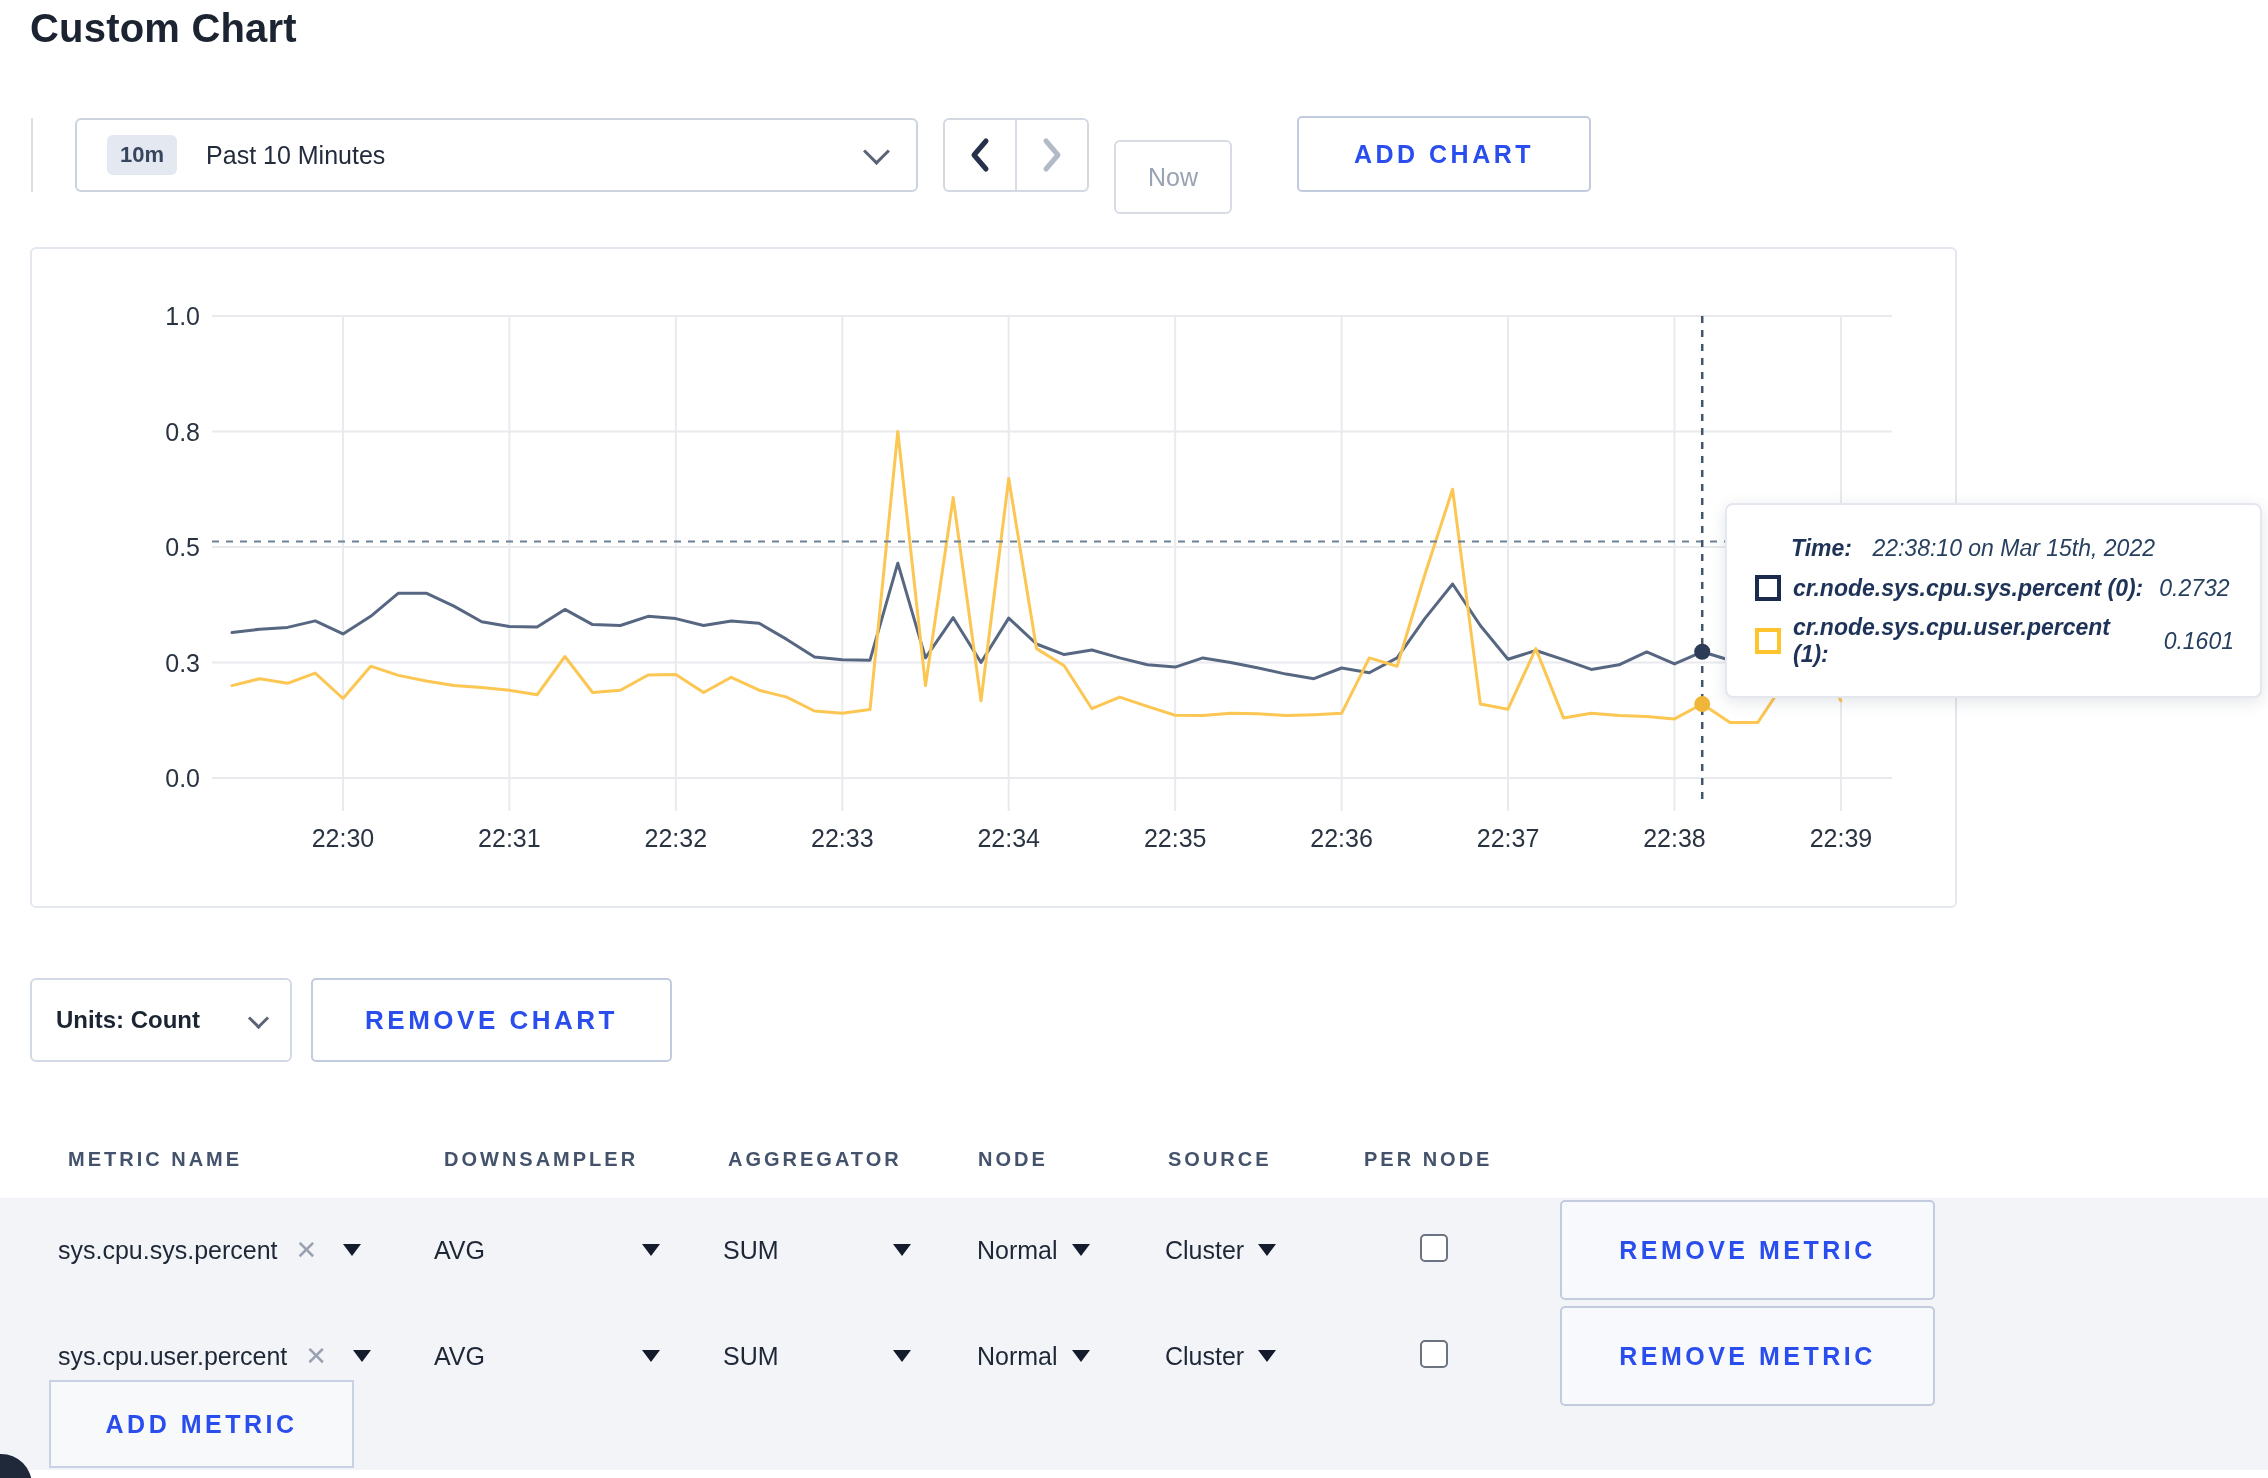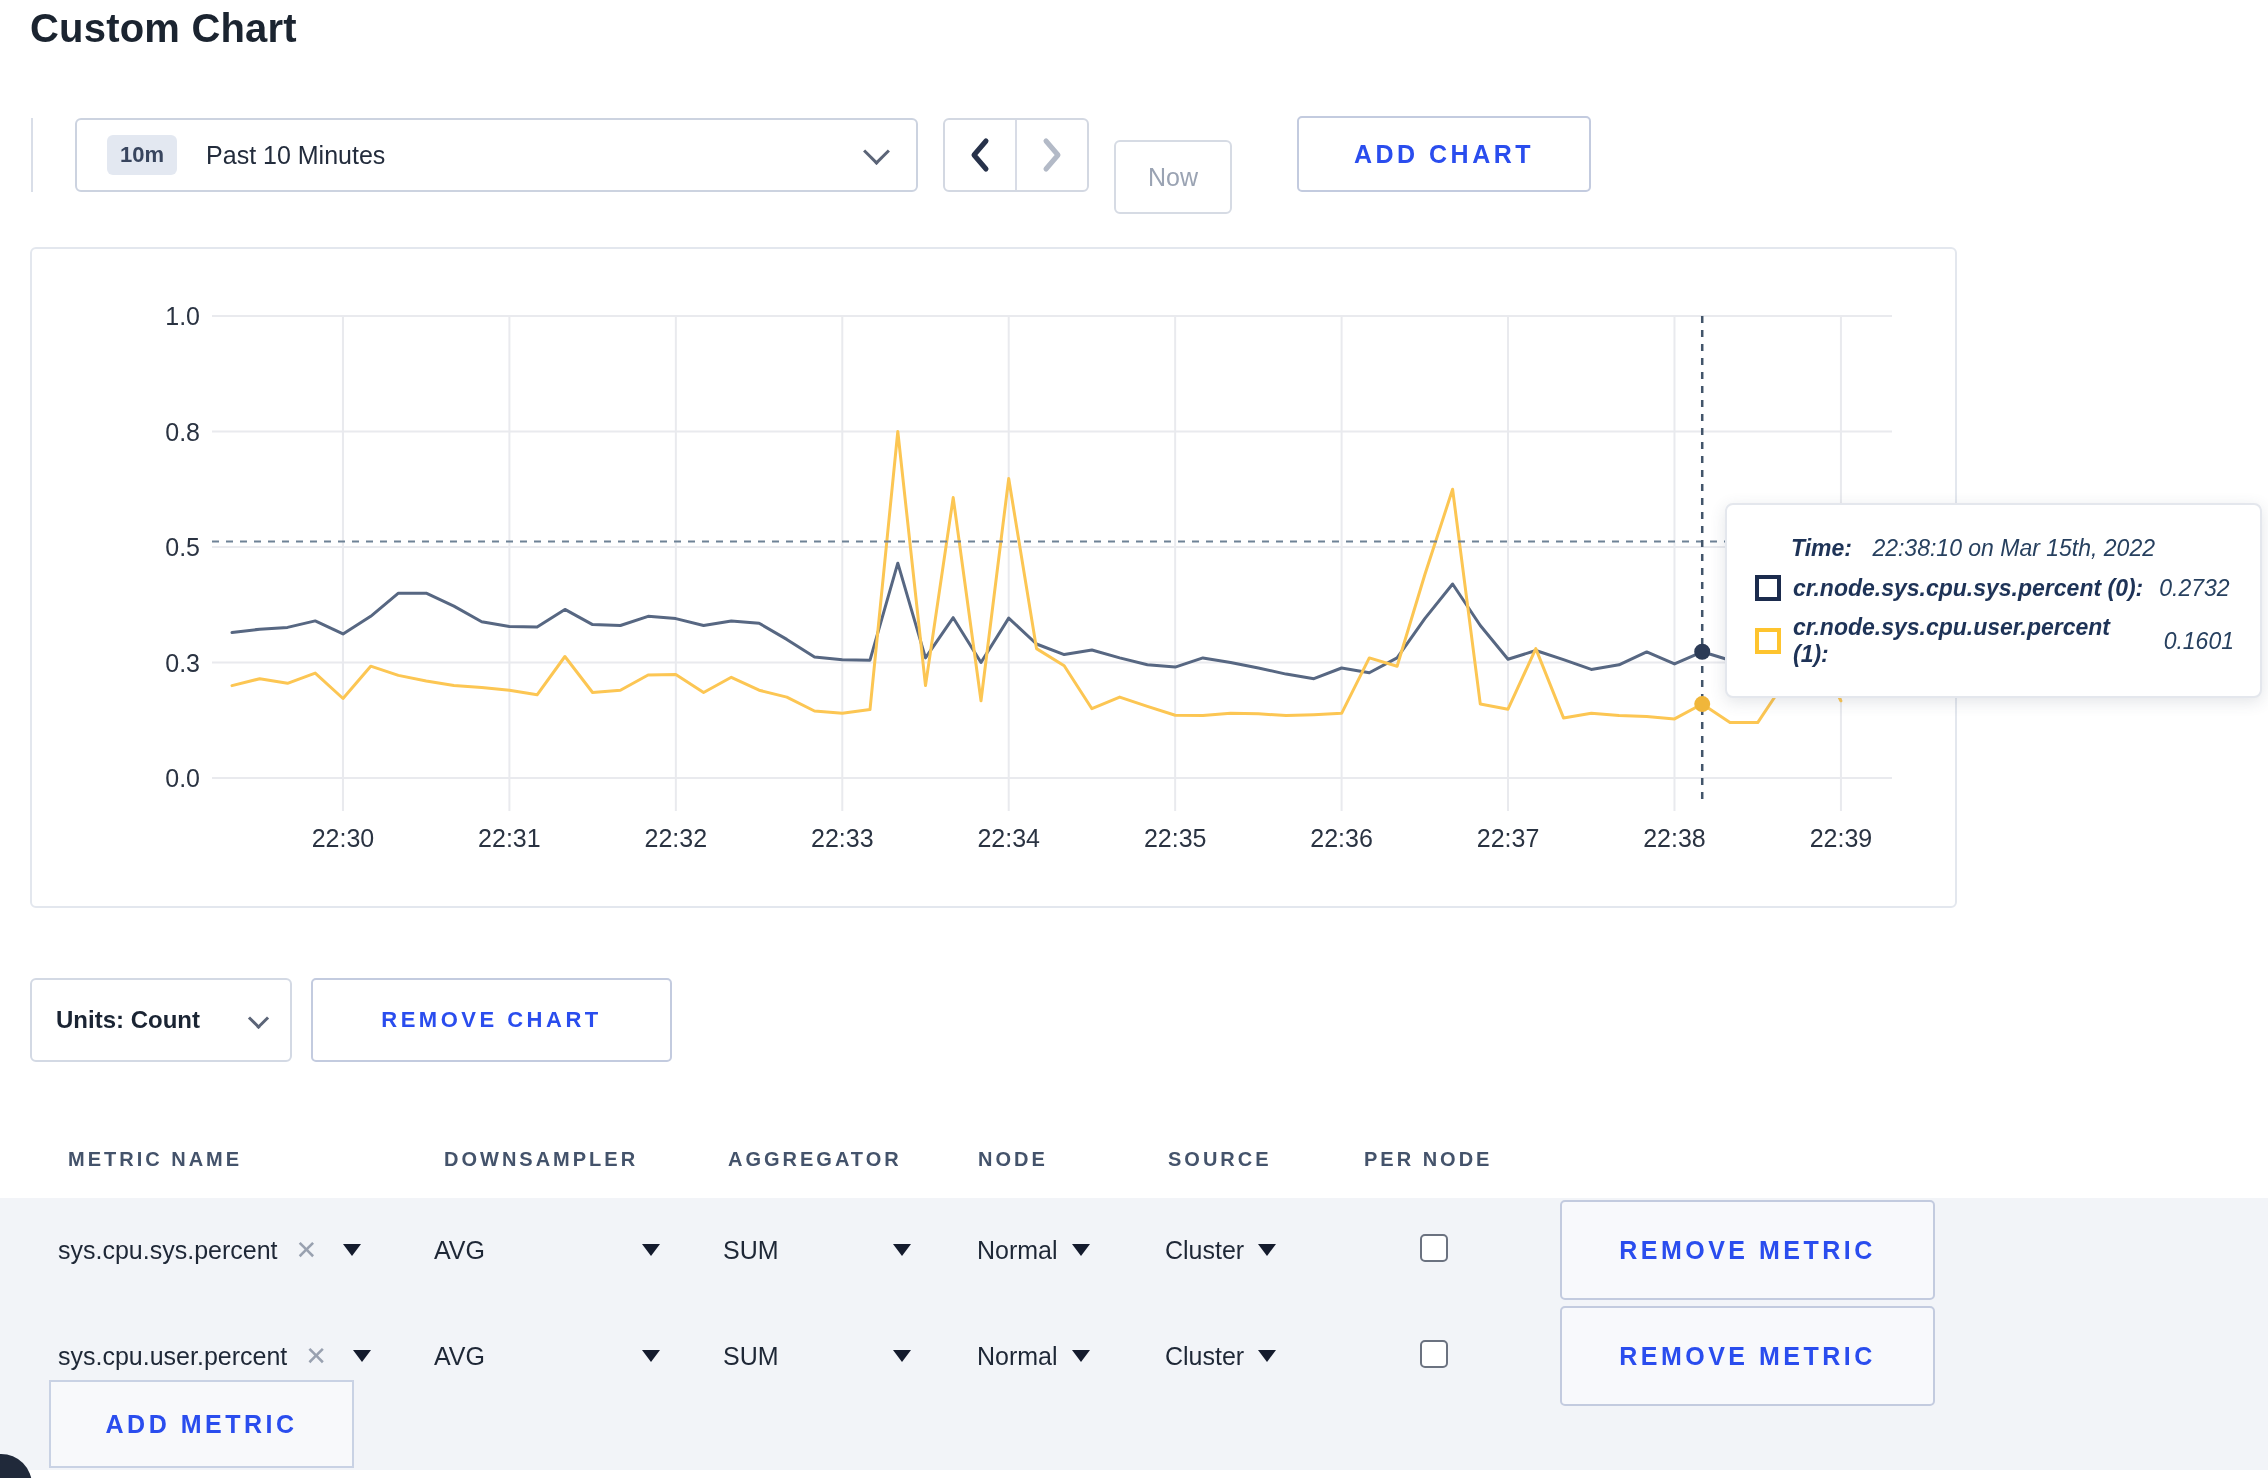--- a/index.html
+++ b/index.html
@@ -43,21 +43,21 @@
   .tt-row{display:flex;align-items:center;}
   .swatch{width:18px;height:18px;border:4px solid #000;box-sizing:content-box;margin-right:12px;flex:none;}
   .tt-label{font-size:23px;font-weight:700;color:#1e3357;}
   .tt-value{font-size:23px;color:#27405f;margin-left:16px;}
 
   
   .units-select{position:absolute;left:30px;top:978px;width:262px;height:84px;border:2px solid #d3d9e4;border-radius:6px;
     background:#fff;box-sizing:border-box;display:flex;align-items:center;padding:4px 24px;}
   .units-label{font-size:24px;font-weight:700;color:#1a2433;}
   .units-select .chev{width:12px;height:12px;margin-top:-4px;}
-  .remove-chart{position:absolute;left:311px;top:978px;width:361px;height:84px;font-size:22px;}
+  .remove-chart{position:absolute;left:311px;top:978px;width:361px;height:84px;font-size:26px;}
 
   
   .tbl-head{position:absolute;left:0;top:1125px;width:2268px;height:73px;background:#fff;}
   .tbl-band{position:absolute;left:0;top:1198px;width:2268px;height:272px;background:#f2f4f8;}
   .th{position:absolute;top:1148px;font-size:20px;font-weight:700;letter-spacing:3px;color:#44536b;}
 
   .cell{position:absolute;display:flex;align-items:center;font-size:25px;color:#1e2736;}
   .caret-down{width:0;height:0;border-left:9px solid transparent;border-right:9px solid transparent;border-top:12px solid #141b2d;display:inline-block;}
   .x-icon{color:#99a1b0;font-size:26px;}
   .row-y1{top:1224px;height:52px;}

